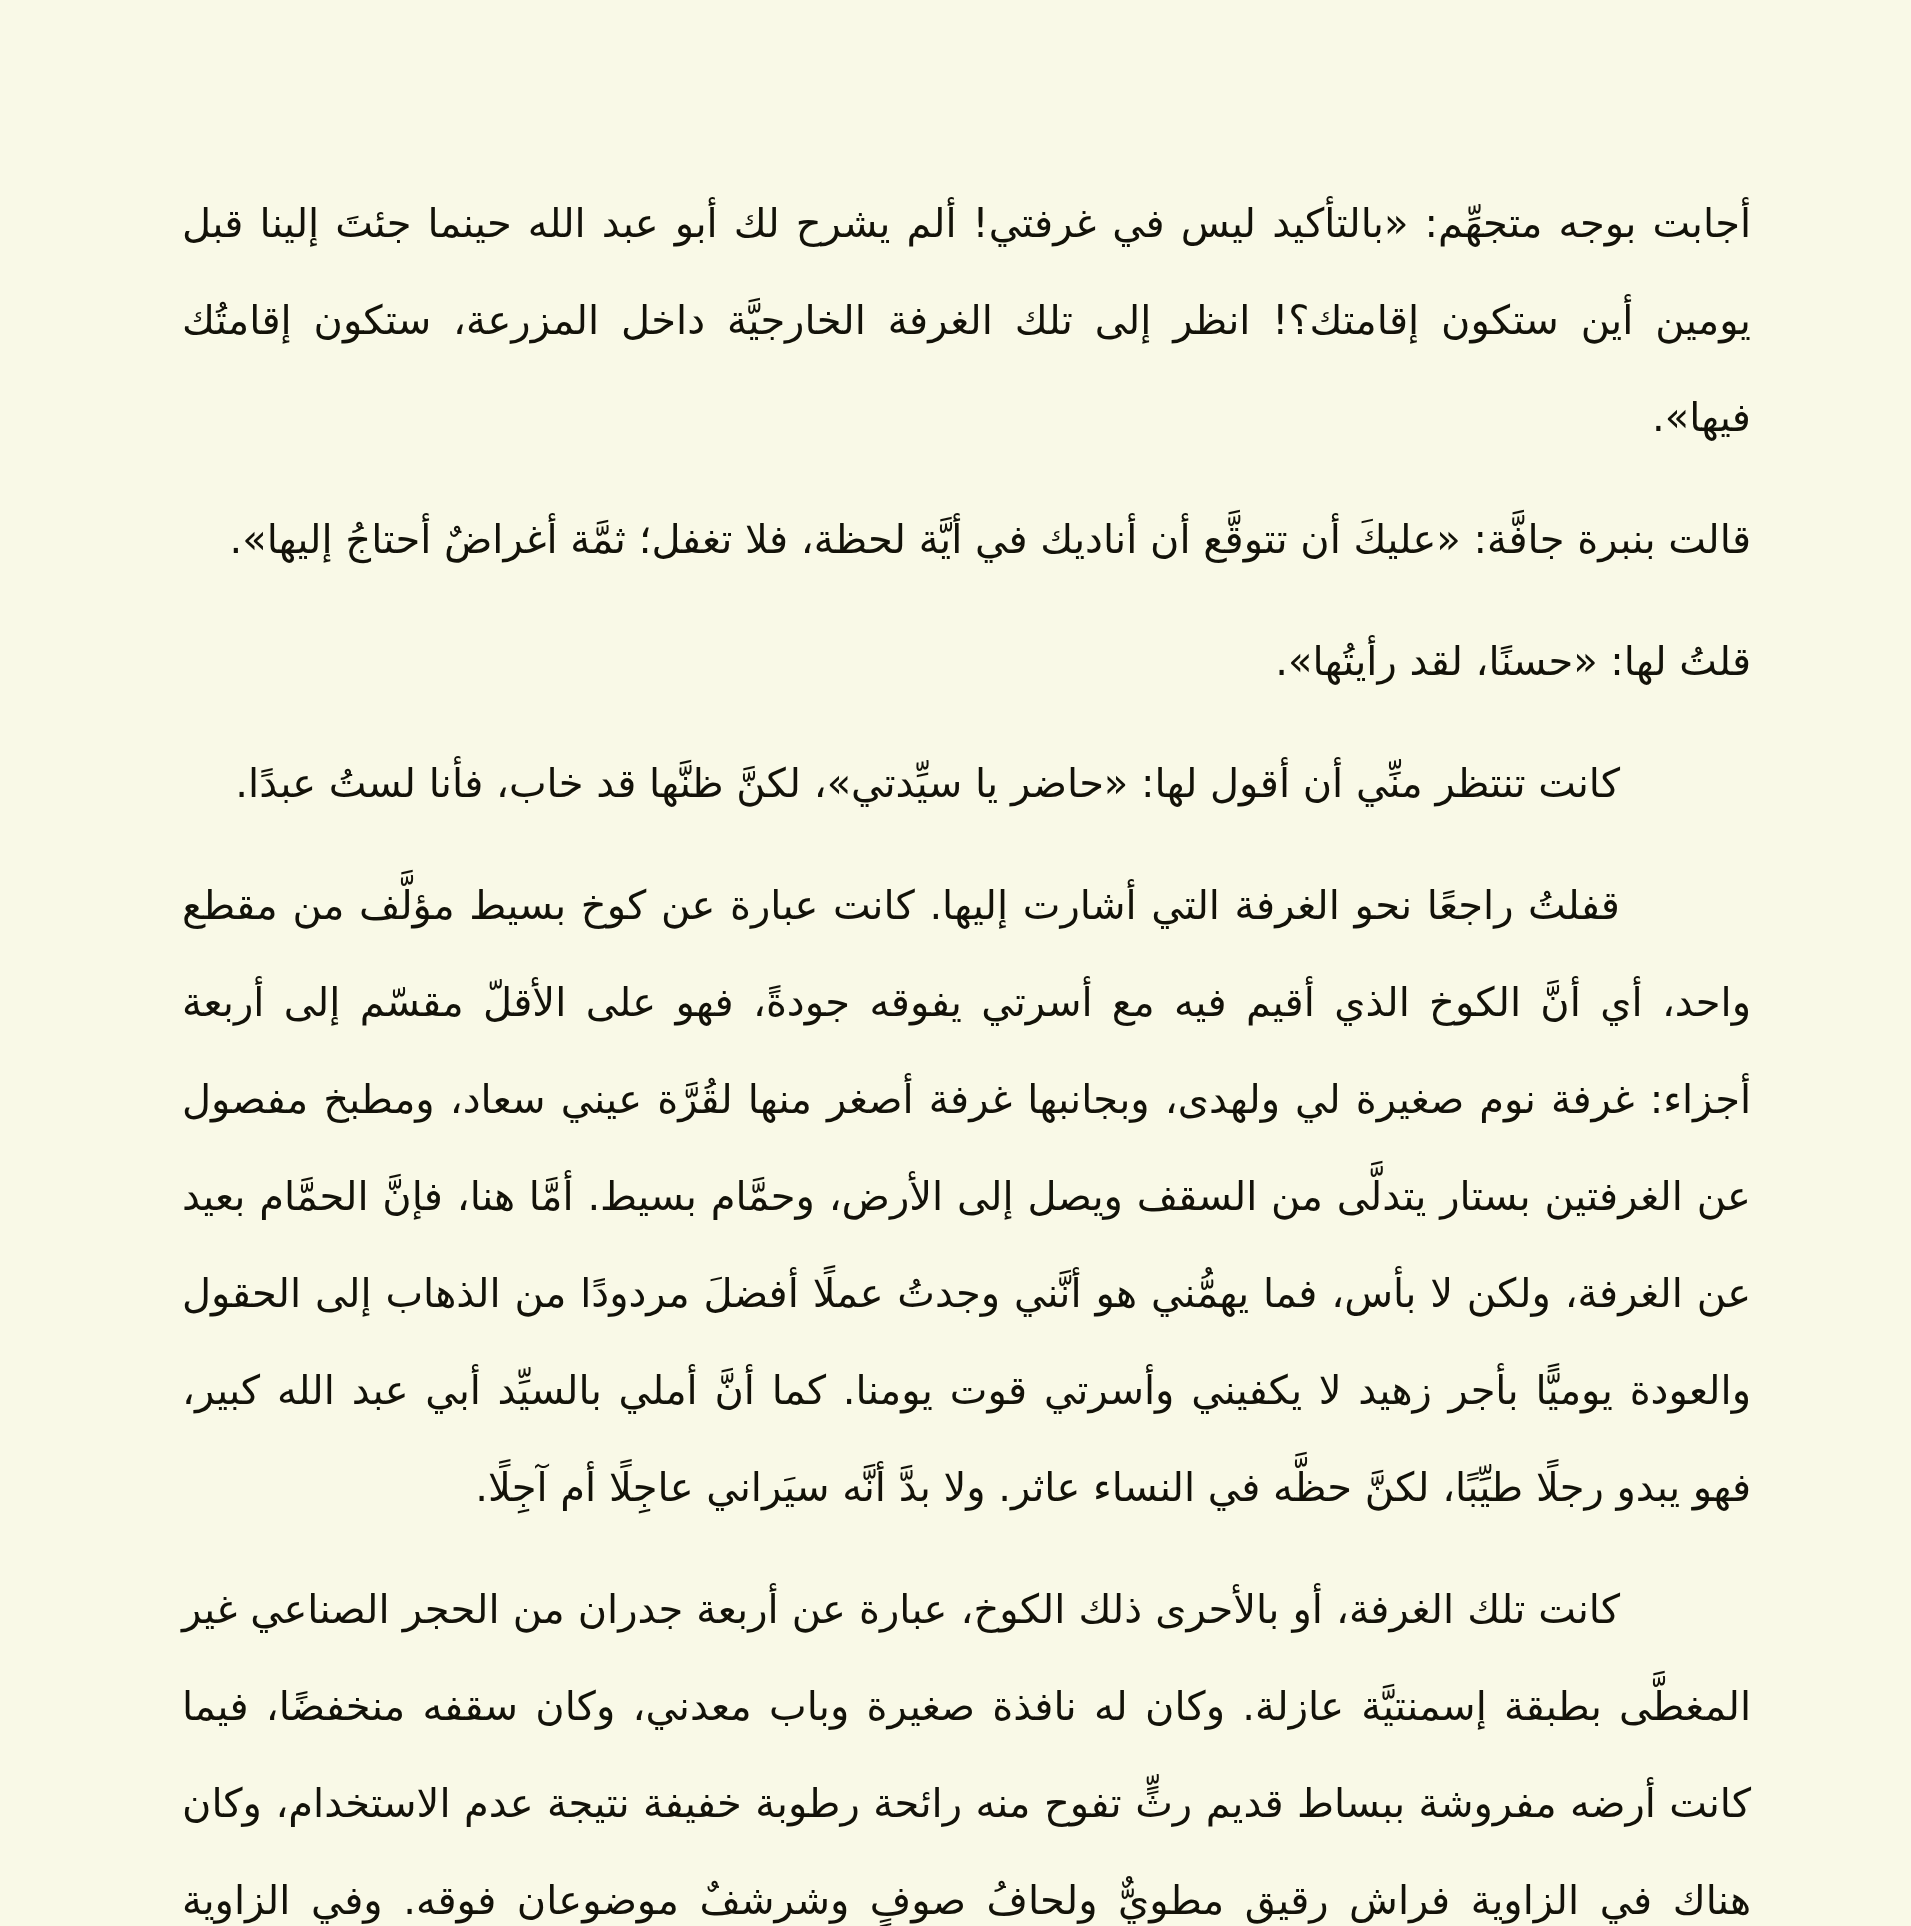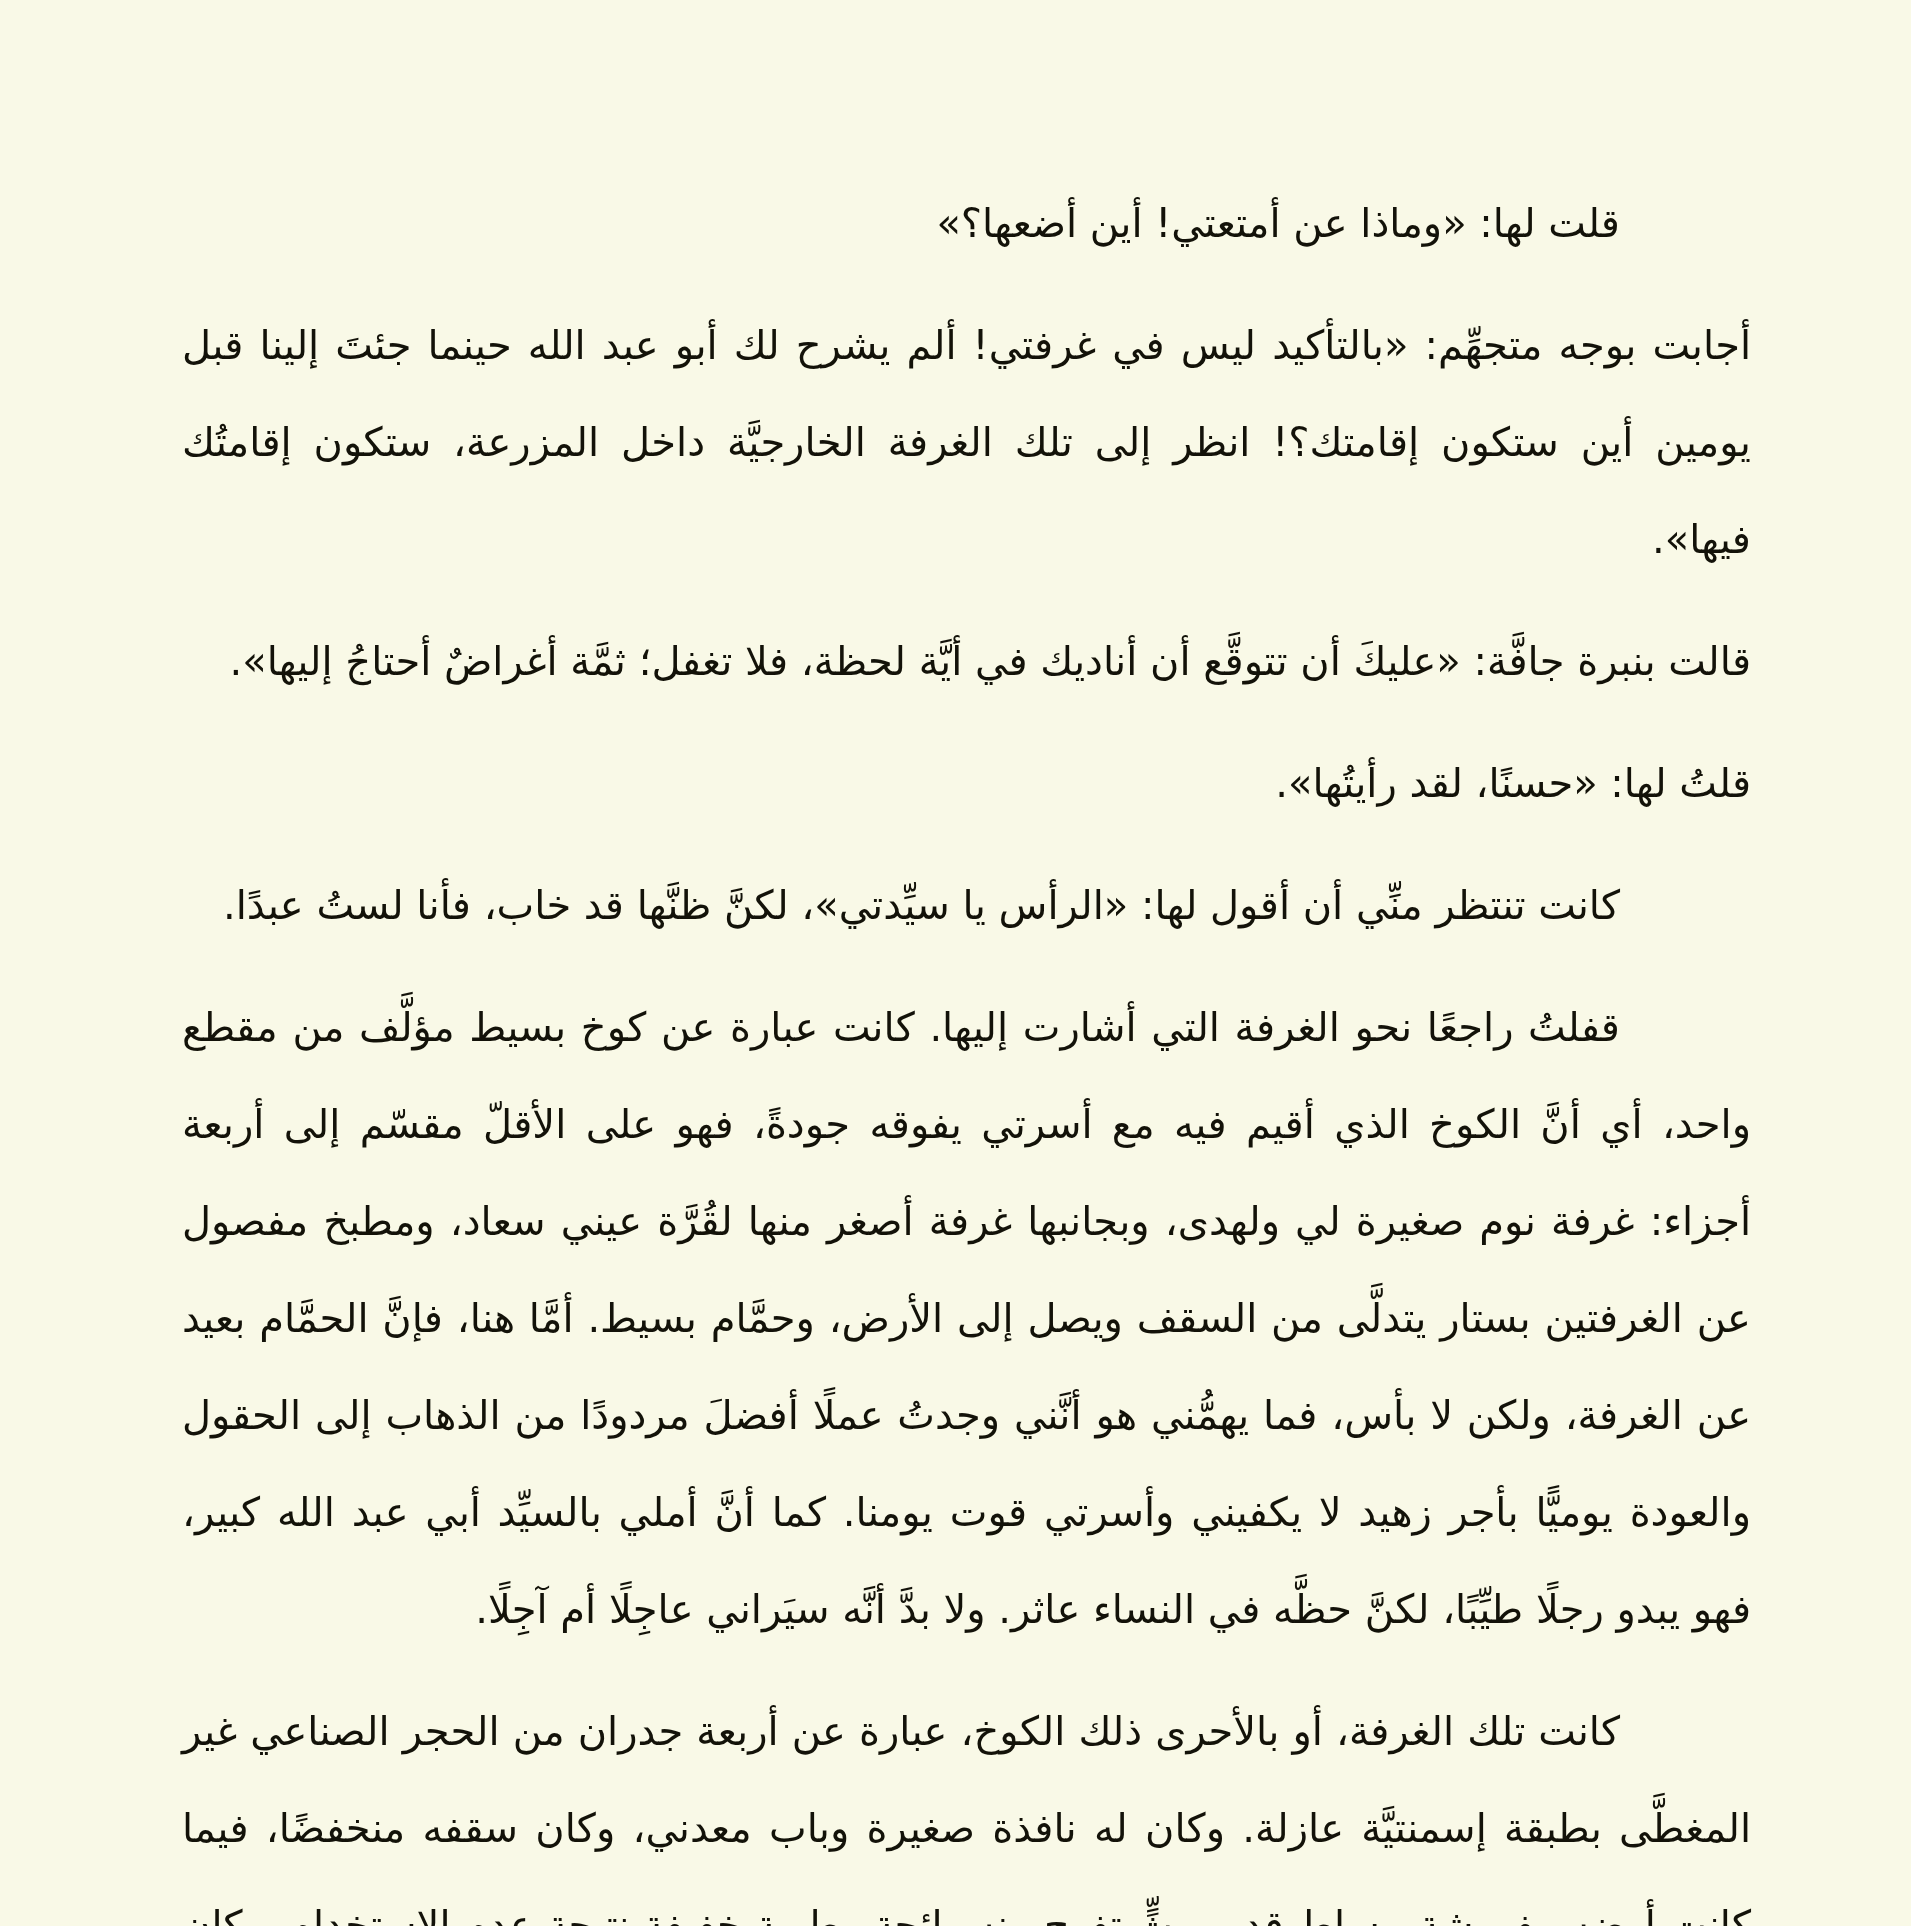--- a/index.html
+++ b/index.html
@@ -39,23 +39,22 @@
   }
   .para:last-child {
     margin-bottom: 0;
   }
 </style>
 </head>
 <body>
 
 <div class="page">
   <main class="text-block" id="paragraphs">
-      <p class="para indent">قلت لها: «وماذا عن أمتعتي! أين أضعها؟»</p>
       <p class="para">أجابت بوجه متجهِّم: «بالتأكيد ليس في غرفتي! ألم يشرح لك أبو عبد الله حينما جئتَ إلينا قبل يومين أين ستكون إقامتك؟! انظر إلى تلك الغرفة الخارجيَّة داخل المزرعة، ستكون إقامتُك فيها».</p>
       <p class="para">قالت بنبرة جافَّة: «عليكَ أن تتوقَّع أن أناديك في أيَّة لحظة، فلا تغفل؛ ثمَّة أغراضٌ أحتاجُ إليها».</p>
       <p class="para">قلتُ لها: «حسنًا، لقد رأيتُها».</p>
-      <p class="para indent">كانت تنتظر منِّي أن أقول لها: «الرأس يا سيِّدتي»، لكنَّ ظنَّها قد خاب، فأنا لستُ عبدًا.</p>
+      <p class="para indent">كانت تنتظر منِّي أن أقول لها: «حاضر يا سيِّدتي»، لكنَّ ظنَّها قد خاب، فأنا لستُ عبدًا.</p>
       <p class="para indent">قفلتُ راجعًا نحو الغرفة التي أشارت إليها. كانت عبارة عن كوخ بسيط مؤلَّف من مقطع واحد، أي أنَّ الكوخ الذي أقيم فيه مع أسرتي يفوقه جودةً، فهو على الأقلّ مقسّم إلى أربعة أجزاء: غرفة نوم صغيرة لي ولهدى، وبجانبها غرفة أصغر منها لقُرَّة عيني سعاد، ومطبخ مفصول عن الغرفتين بستار يتدلَّى من السقف ويصل إلى الأرض، وحمَّام بسيط. أمَّا هنا، فإنَّ الحمَّام بعيد عن الغرفة، ولكن لا بأس، فما يهمُّني هو أنَّني وجدتُ عملًا أفضلَ مردودًا من الذهاب إلى الحقول والعودة يوميًّا بأجر زهيد لا يكفيني وأسرتي قوت يومنا. كما أنَّ أملي بالسيِّد أبي عبد الله كبير، فهو يبدو رجلًا طيِّبًا، لكنَّ حظَّه في النساء عاثر. ولا بدَّ أنَّه سيَراني عاجِلًا أم آجِلًا.</p>
       <p class="para indent">كانت تلك الغرفة، أو بالأحرى ذلك الكوخ، عبارة عن أربعة جدران من الحجر الصناعي غير المغطَّى بطبقة إسمنتيَّة عازلة. وكان له نافذة صغيرة وباب معدني، وكان سقفه منخفضًا، فيما كانت أرضه مفروشة ببساط قديم رثٍّ تفوح منه رائحة رطوبة خفيفة نتيجة عدم الاستخدام، وكان هناك في الزاوية فراش رقيق مطويٌّ ولحافُ صوفٍ وشرشفٌ موضوعان فوقه. وفي الزاوية الأخرى كان هناك سطل ومكنسة وطنجرة متَّشحة بالسواد، وطبَّاخٌ نحاسيٌّ منزوع الرأس يعمل بالكاز، وكان في وسط الغرفة مدفأة صغيرة قديمة تبدو في حالة جيِّدة يمكن استخدامها في الشتاء. وفي الخارج كانت هناك كومة من الحطب لصيقة بجدار الغرفة الذي يخرج منه صنبور مياه يُستخدم للشرب والجلي والشطف وسقي أشجار الحديقة ونباتاتِها.</p>
     </main>
 
 </div>
 
 
 </body></html>

